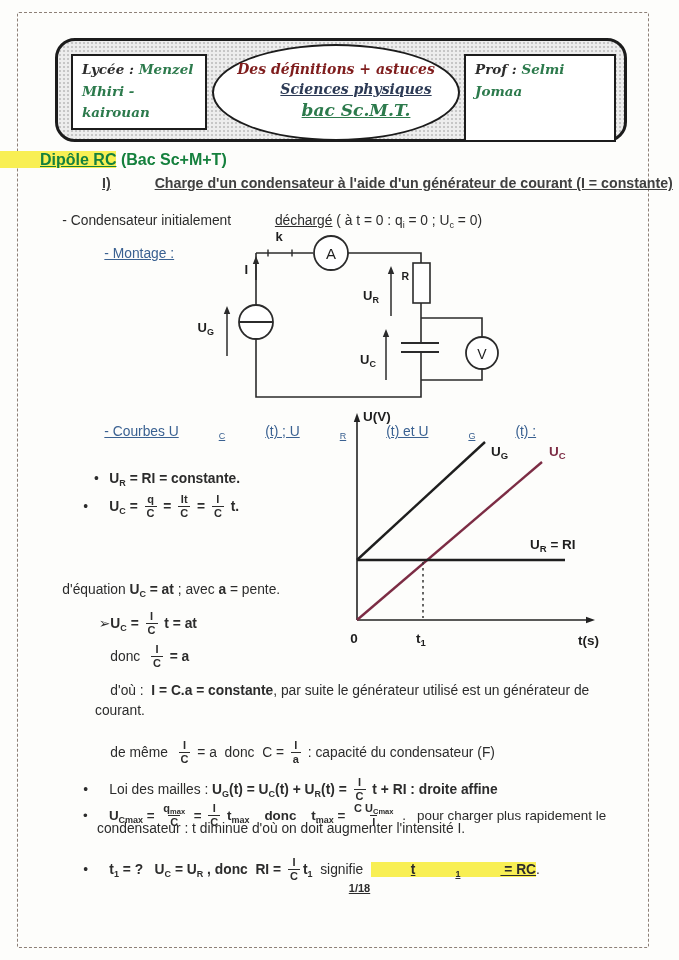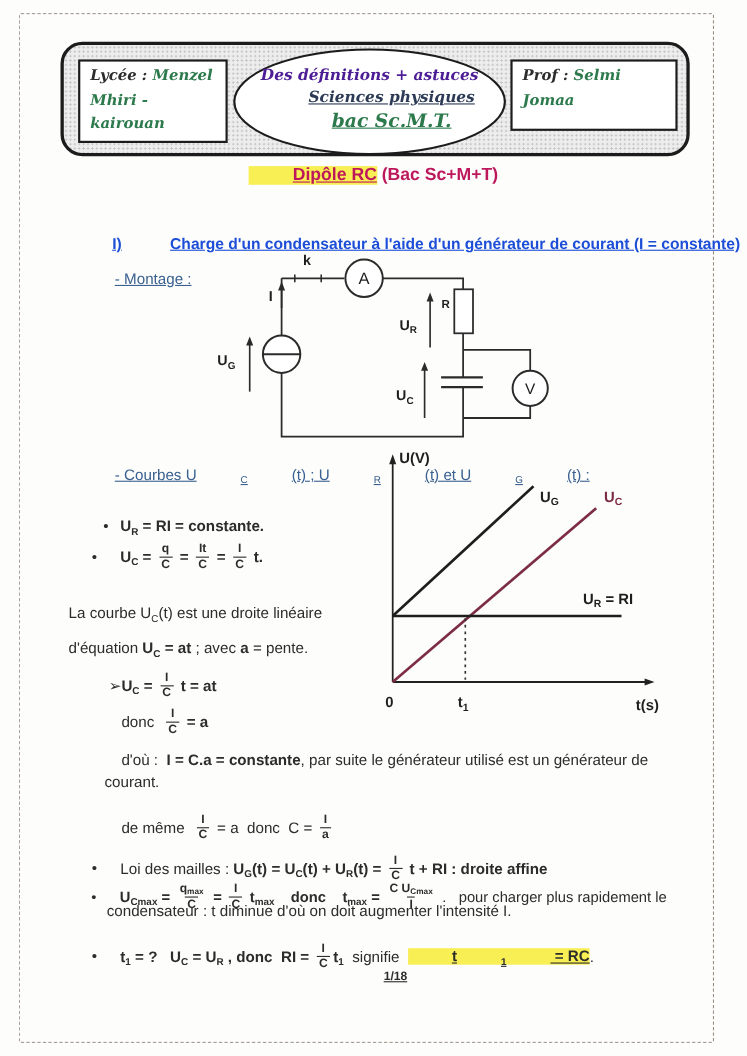--- a/index.html
+++ b/index.html
@@ -10,35 +10,35 @@
 
   
   .header{position:absolute;left:55px;top:38px;width:572px;height:104px;
           border:3px solid #1c1c1c;border-radius:20px;background-color:#ededed;
           background-image:radial-gradient(#c6c6c6 0.8px,rgba(0,0,0,0) 0.9px);
           background-size:4px 4px;box-sizing:border-box;}
   .hbox{position:absolute;background:#fff;border:2px solid #1c1c1c;box-sizing:border-box;
         font-family:"DejaVu Serif",serif;font-style:italic;font-weight:bold;
         font-size:13.5px;line-height:1.6;padding:3px 9px;}
   .hbox-left{left:13px;top:13px;width:136px;height:76px;}
-  .hbox-right{left:406px;top:13px;width:152px;height:65px;}
+  .hbox-right{left:406px;top:13px;width:152px;height:88px;}
   .ellipse{position:absolute;left:154px;top:3px;width:248px;height:97px;background:#fff;
            border:2px solid #1c1c1c;border-radius:50%;box-sizing:border-box;text-align:center;
            font-family:"DejaVu Serif",serif;font-style:italic;font-weight:bold;padding-top:15px;}
-  .green{color:#2c7a4c;} .crimson{color:#4c1d95;} .navy{color:#2c3a55;}
+  .green{color:#2c7a4c;} .crimson{color:#7f1d1d;} .navy{color:#2c3a55;}
   .u{text-decoration:underline;padding-left:40px;}
   .ellipse .l1{font-size:14px;margin-bottom:4px;}
   .ellipse .l2{font-size:14px;margin-bottom:3px;}
   .ellipse .l3{font-size:17px;}
 
   
-  .title{position:absolute;left:0;top:151px;width:100%;text-align:center;
-         font-size:16px;font-weight:bold;color:#be185d;}
+  .title{position:absolute;left:0;top:151px;width:100%;text-align:left;
+         font-size:16px;font-weight:bold;color:#15803d;}
   .hl{background:#f8ef54;}
-  .section{position:absolute;left:62px;top:175px;font-size:14.2px;font-weight:bold;color:#1d4ed8;margin-top:39px;}
+  .section{position:absolute;left:62px;top:175px;font-size:14.2px;font-weight:bold;color:#404040;}
   .bl{position:absolute;font-size:13.8px;white-space:pre;}
   .blue-h{color:#3a6191;font-weight:bold;}
   .b{font-weight:bold;}
   .sb{font-size:9px;position:relative;top:3px;}
   .sb2{font-size:7.5px;position:relative;top:2px;}
   .frac{display:inline-flex;flex-direction:column;align-items:center;vertical-align:middle;
         line-height:1.05;font-size:11px;font-weight:bold;margin:0 3px;position:relative;top:-1px;}
   .frac .den{border-top:1.3px solid #2c2c2c;padding:1px 2px 0 2px;}
   .frac .num{padding:0 2px;}
   .blt{display:inline-block;width:26px;}
@@ -72,20 +72,23 @@
   </div>
 
   <div class="title">
     <span class="hl u">Dipôle RC</span><span> (Bac Sc+M+T)</span>
   </div>
 
   <div class="section">
     <span class="u">I)</span> <span class="u">Charge d'un condensateur à l'aide d'un générateur de courant (I = constante)</span>
   </div>
 
+  <div class="bl" style="left:47px;top:198px;">
+    <span>- Condensateur initialement </span><span class="u">déchargé</span><span> ( à t = 0 : q</span><span class="sb">i</span><span> = 0 ; U</span><span class="sb">c</span><span> = 0)</span>
+  </div>
 
   <div class="bl blue-h" style="left:49px;top:231px;font-weight:normal;">
     <span class="u">- Montage :</span>
   </div>
 
   <svg style="left:148px;top:228px;" width="402" height="178" viewBox="0 0 402 178">
     <g stroke="#2b2b2b" stroke-width="1.6" fill="none">
       <path d="M108 25 H165"></path>
       <path d="M120 21.5 V28.5 M144 21.5 V28.5" stroke-width="1.4"></path>
       <path d="M200 25 H273 V35"></path>
@@ -155,43 +158,40 @@
   </svg>
 
   <div class="bl" style="left:68px;top:456px;text-align:center;">
     <span class="blt">•</span><span class="b">U</span><span class="b sb">R</span><span class="b"> = RI = constante.</span>
   </div>
 
   <div class="bl" style="left:68px;top:480px;">
     <span class="blt">•</span><span class="b">U</span><span class="b sb">C</span><span class="b"> = </span><span class="frac"><span class="num">q</span><span class="den">C</span></span><span class="b"> = </span><span class="frac"><span class="num">It</span><span class="den">C</span></span><span class="b"> = </span><span class="frac"><span class="num">I</span><span class="den">C</span></span><span class="b"> t.</span>
   </div>
 
-  <div class="bl" style="left:47px;top:535px;">
-    <span>La courbe U</span><span class="sb">C</span><span>(t) est une droite linéaire</span>
-  </div>
 
   <div class="bl" style="left:47px;top:567px;">
     <span>d'équation </span><span class="b">U</span><span class="b sb">C</span><span class="b"> = at</span><span> ; avec </span><span class="b">a</span><span> = pente.</span>
   </div>
 
   <div class="bl" style="left:73px;top:597px;text-align:right;">
     <span class="amark">➢</span><span class="b">U</span><span class="b sb">C</span><span class="b"> = </span><span class="frac"><span class="num">I</span><span class="den">C</span></span><span class="b"> t = at</span>
   </div>
 
   <div class="bl" style="left:95px;top:630px;">
     <span>donc  </span><span class="frac"><span class="num">I</span><span class="den">C</span></span><span class="b"> = a</span>
   </div>
 
   <div class="bl" style="left:95px;top:668px;">
     <span>d'où :  </span><span class="b">I = C.a = constante</span><span>, par suite le générateur utilisé est un générateur de</span>
   </div>
   <div class="bl" style="left:95px;top:703px;">courant.</div>
 
   <div class="bl" style="left:95px;top:726px;">
-    <span>de même  </span><span class="frac"><span class="num">I</span><span class="den">C</span></span><span> = a  donc  C = </span><span class="frac"><span class="num">I</span><span class="den">a</span></span>
+    <span>de même  </span><span class="frac"><span class="num">I</span><span class="den">C</span></span><span> = a  donc  C = </span><span class="frac"><span class="num">I</span><span class="den">a</span></span><span> : capacité du condensateur (F)</span>
   </div>
 
   <div class="bl" style="left:68px;top:763px;">
     <span class="blt">•</span><span>Loi des mailles : </span><span class="b">U</span><span class="b sb">G</span><span class="b">(t) = U</span><span class="b sb">C</span><span class="b">(t) + U</span><span class="b sb">R</span><span class="b">(t) = </span><span class="frac"><span class="num">I</span><span class="den">C</span></span><span class="b"> t + RI : droite affine</span>
   </div>
 
   <div class="bl" style="left:68px;top:789px;font-size:13.4px;">
     <span class="blt">•</span><span class="b">U</span><span class="b sb">Cmax</span><span class="b"> = </span><span class="frac"><span class="num"><span>q</span><span class="sb2">max</span></span><span class="den">C</span></span><span class="b"> = </span><span class="frac"><span class="num">I</span><span class="den">C</span></span><span class="b"> t</span><span class="b sb">max</span><span class="b">    donc    t</span><span class="b sb">max</span><span class="b"> = </span><span class="frac"><span class="num"><span>C U</span><span class="sb2">Cmax</span></span><span class="den">I</span></span><span> .   pour charger plus rapidement le</span>
   </div>
   <div class="bl" style="left:97px;top:821px;">condensateur : t diminue d'où on doit augmenter l'intensité I.</div>

